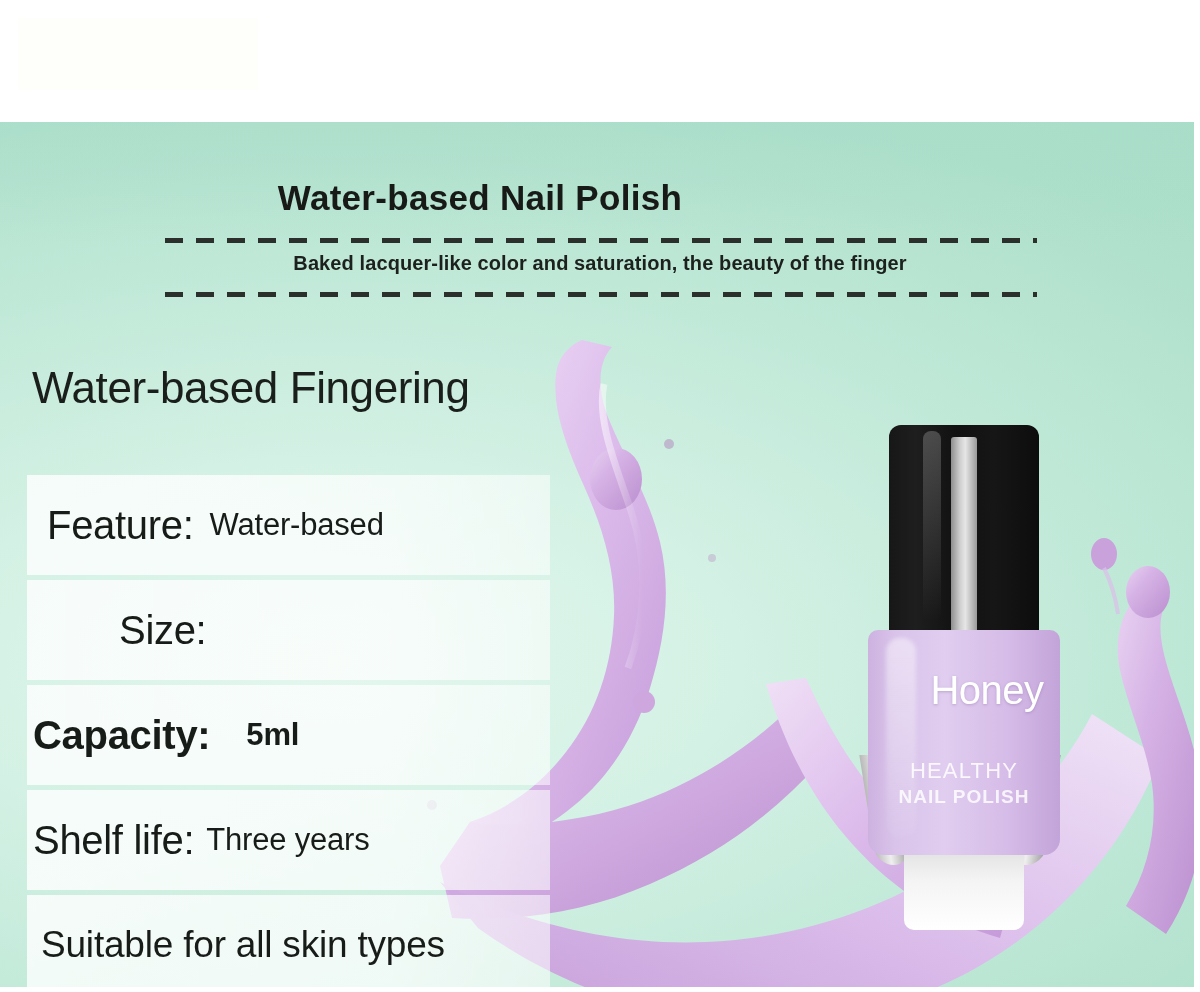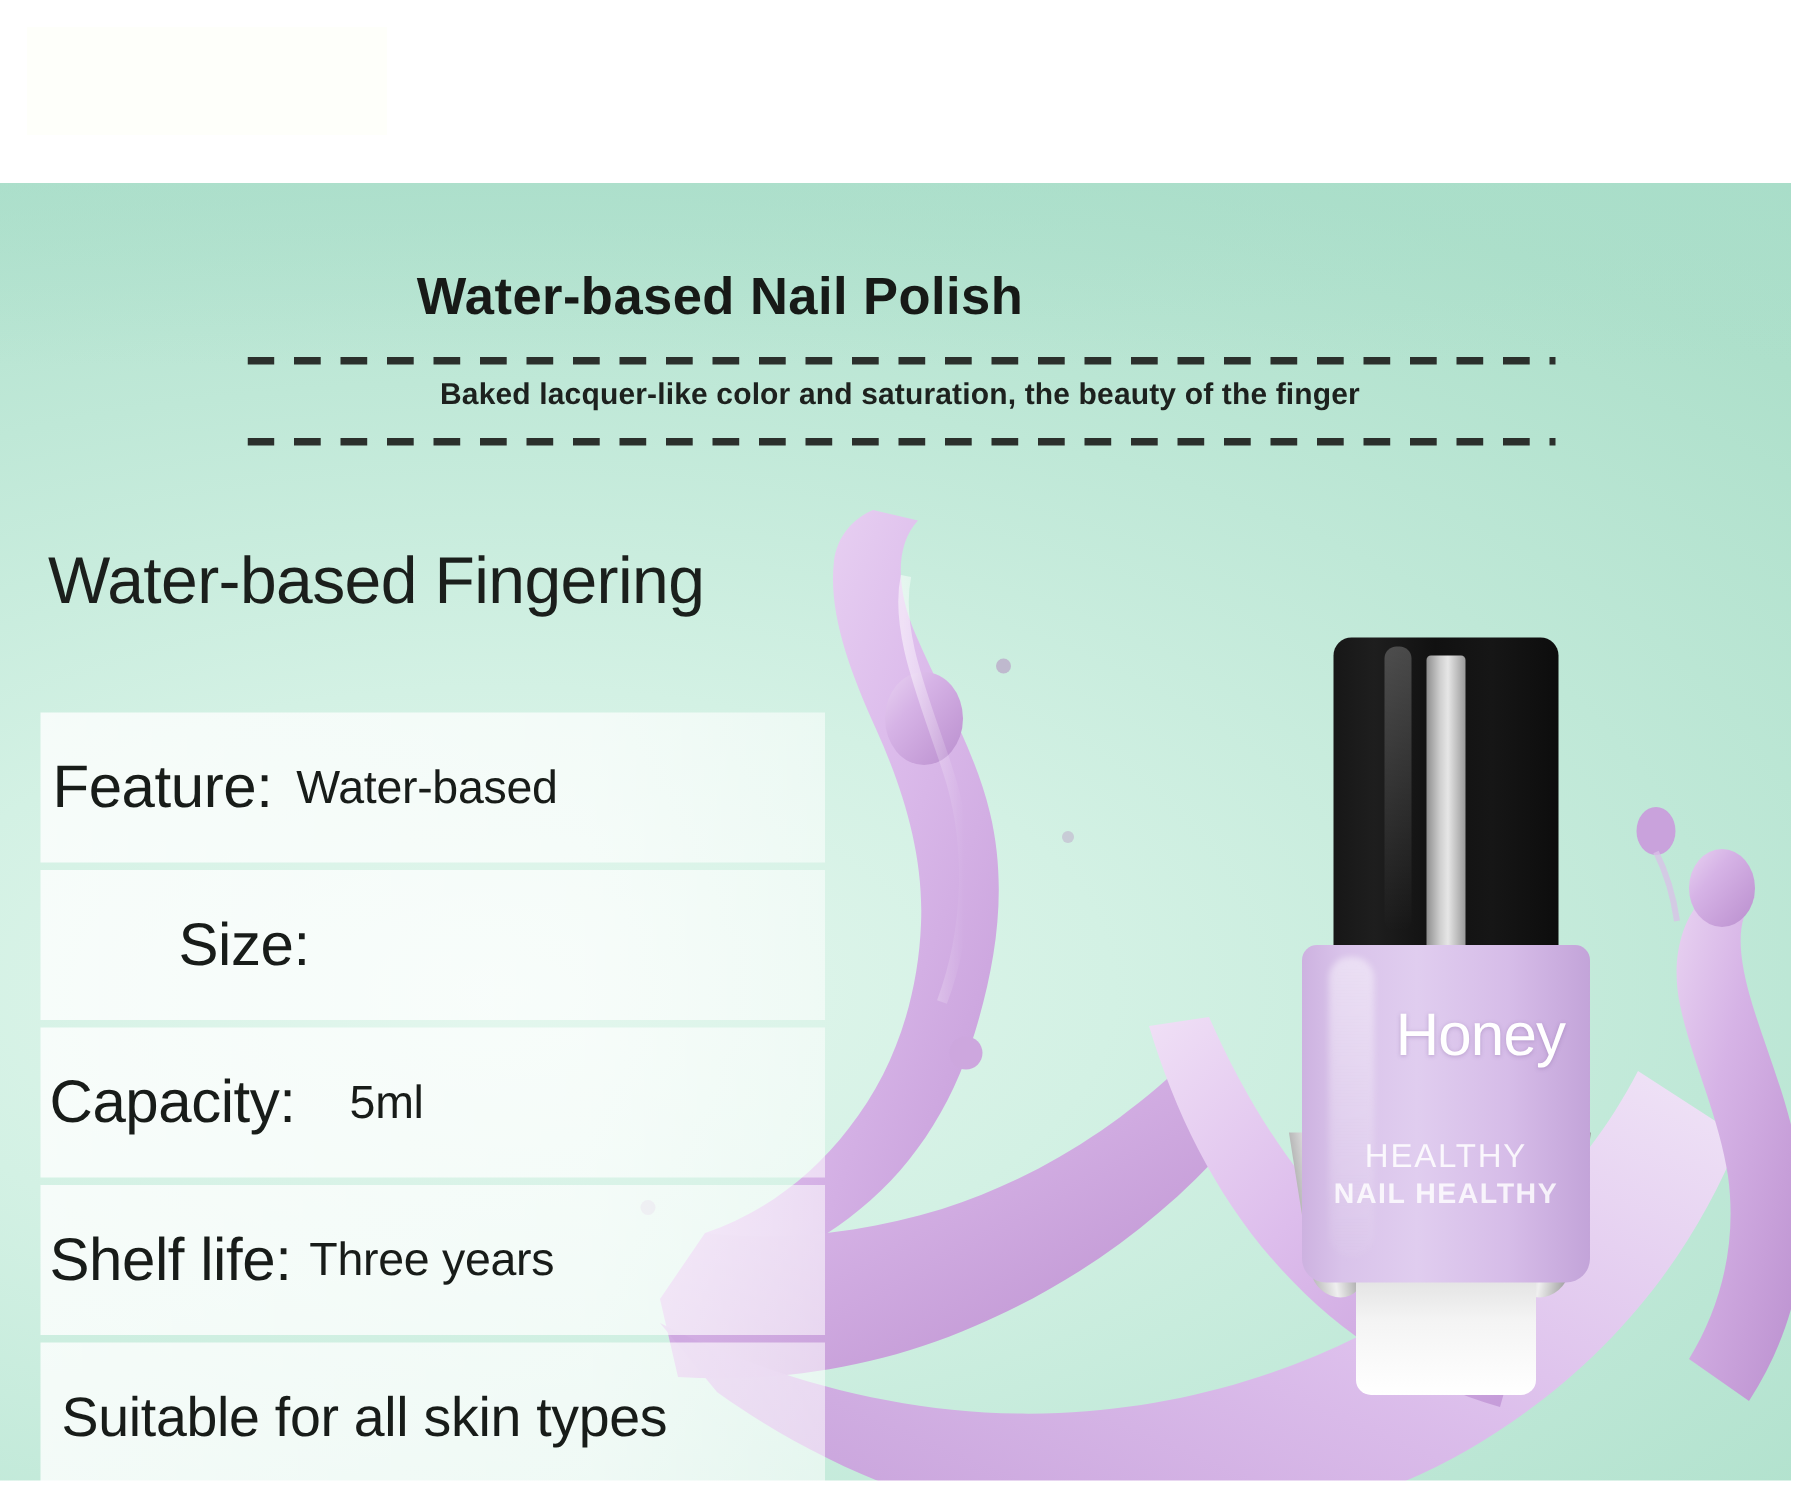--- a/index.html
+++ b/index.html
@@ -81,25 +81,25 @@
     position:relative; height:100px; margin-bottom:5px;
     background:linear-gradient(90deg, rgba(255,255,255,.80) 0%, rgba(255,255,255,.72) 70%, rgba(255,255,255,.55) 100%);
     display:flex; align-items:center;
   }
   .spec-row .lbl {
     font-size:40px; color:#181c19; white-space:nowrap; letter-spacing:-.3px;
   }
   .spec-row .val {
     font-size:31px; color:#181c19; white-space:nowrap; letter-spacing:-.2px;
   }
-  .r1 { padding-left:8px; }
+  .r1 { padding-left:20px; }
   .r1 .val { margin-left:16px;text-align:center; }
   .r2 { padding-left:92px;gap:33px; }
   .r2 .val { margin-left:16px; }
-  .r3 { padding-left:6px; }
+  .r3 { padding-left:6px;font-weight:bold; }
   .r3 .val { margin-left:36px; }
   .r4 { padding-left:6px; }
   .r4 .val { margin-left:12px; }
   .r5 { padding-left:10px; }
   .r5 .val { font-size:37px; margin-left:4px; }
 
   
   .bottle { position:absolute; left:860px; top:425px; width:250px; height:500px; z-index:12; }
   .cap {
     position:absolute; left:29px; top:0; width:150px; height:215px;
@@ -231,21 +231,21 @@
         <div class="cap-gloss"></div>
         <div class="cap-stripe"></div>
       </div>
       <div class="neck-l"></div>
       <div class="neck-r"></div>
       <div class="base"></div>
       <div class="body">
         <div class="body-gloss"></div>
         <div class="brand">Honey</div>
         <div class="sub1">HEALTHY</div>
-        <div class="sub2">NAIL HEALTHY</div>
+        <div class="sub2">NAIL POLISH</div>
       </div>
     </div>
   </div>
 
   <div class="headline">
     <h1>Water-based Nail Polish</h1>
   </div>
   <div class="rule rule-top"></div>
   <div class="subtitle">Baked lacquer-like color and saturation, the beauty of the finger</div>
   <div class="rule rule-bottom"></div>

